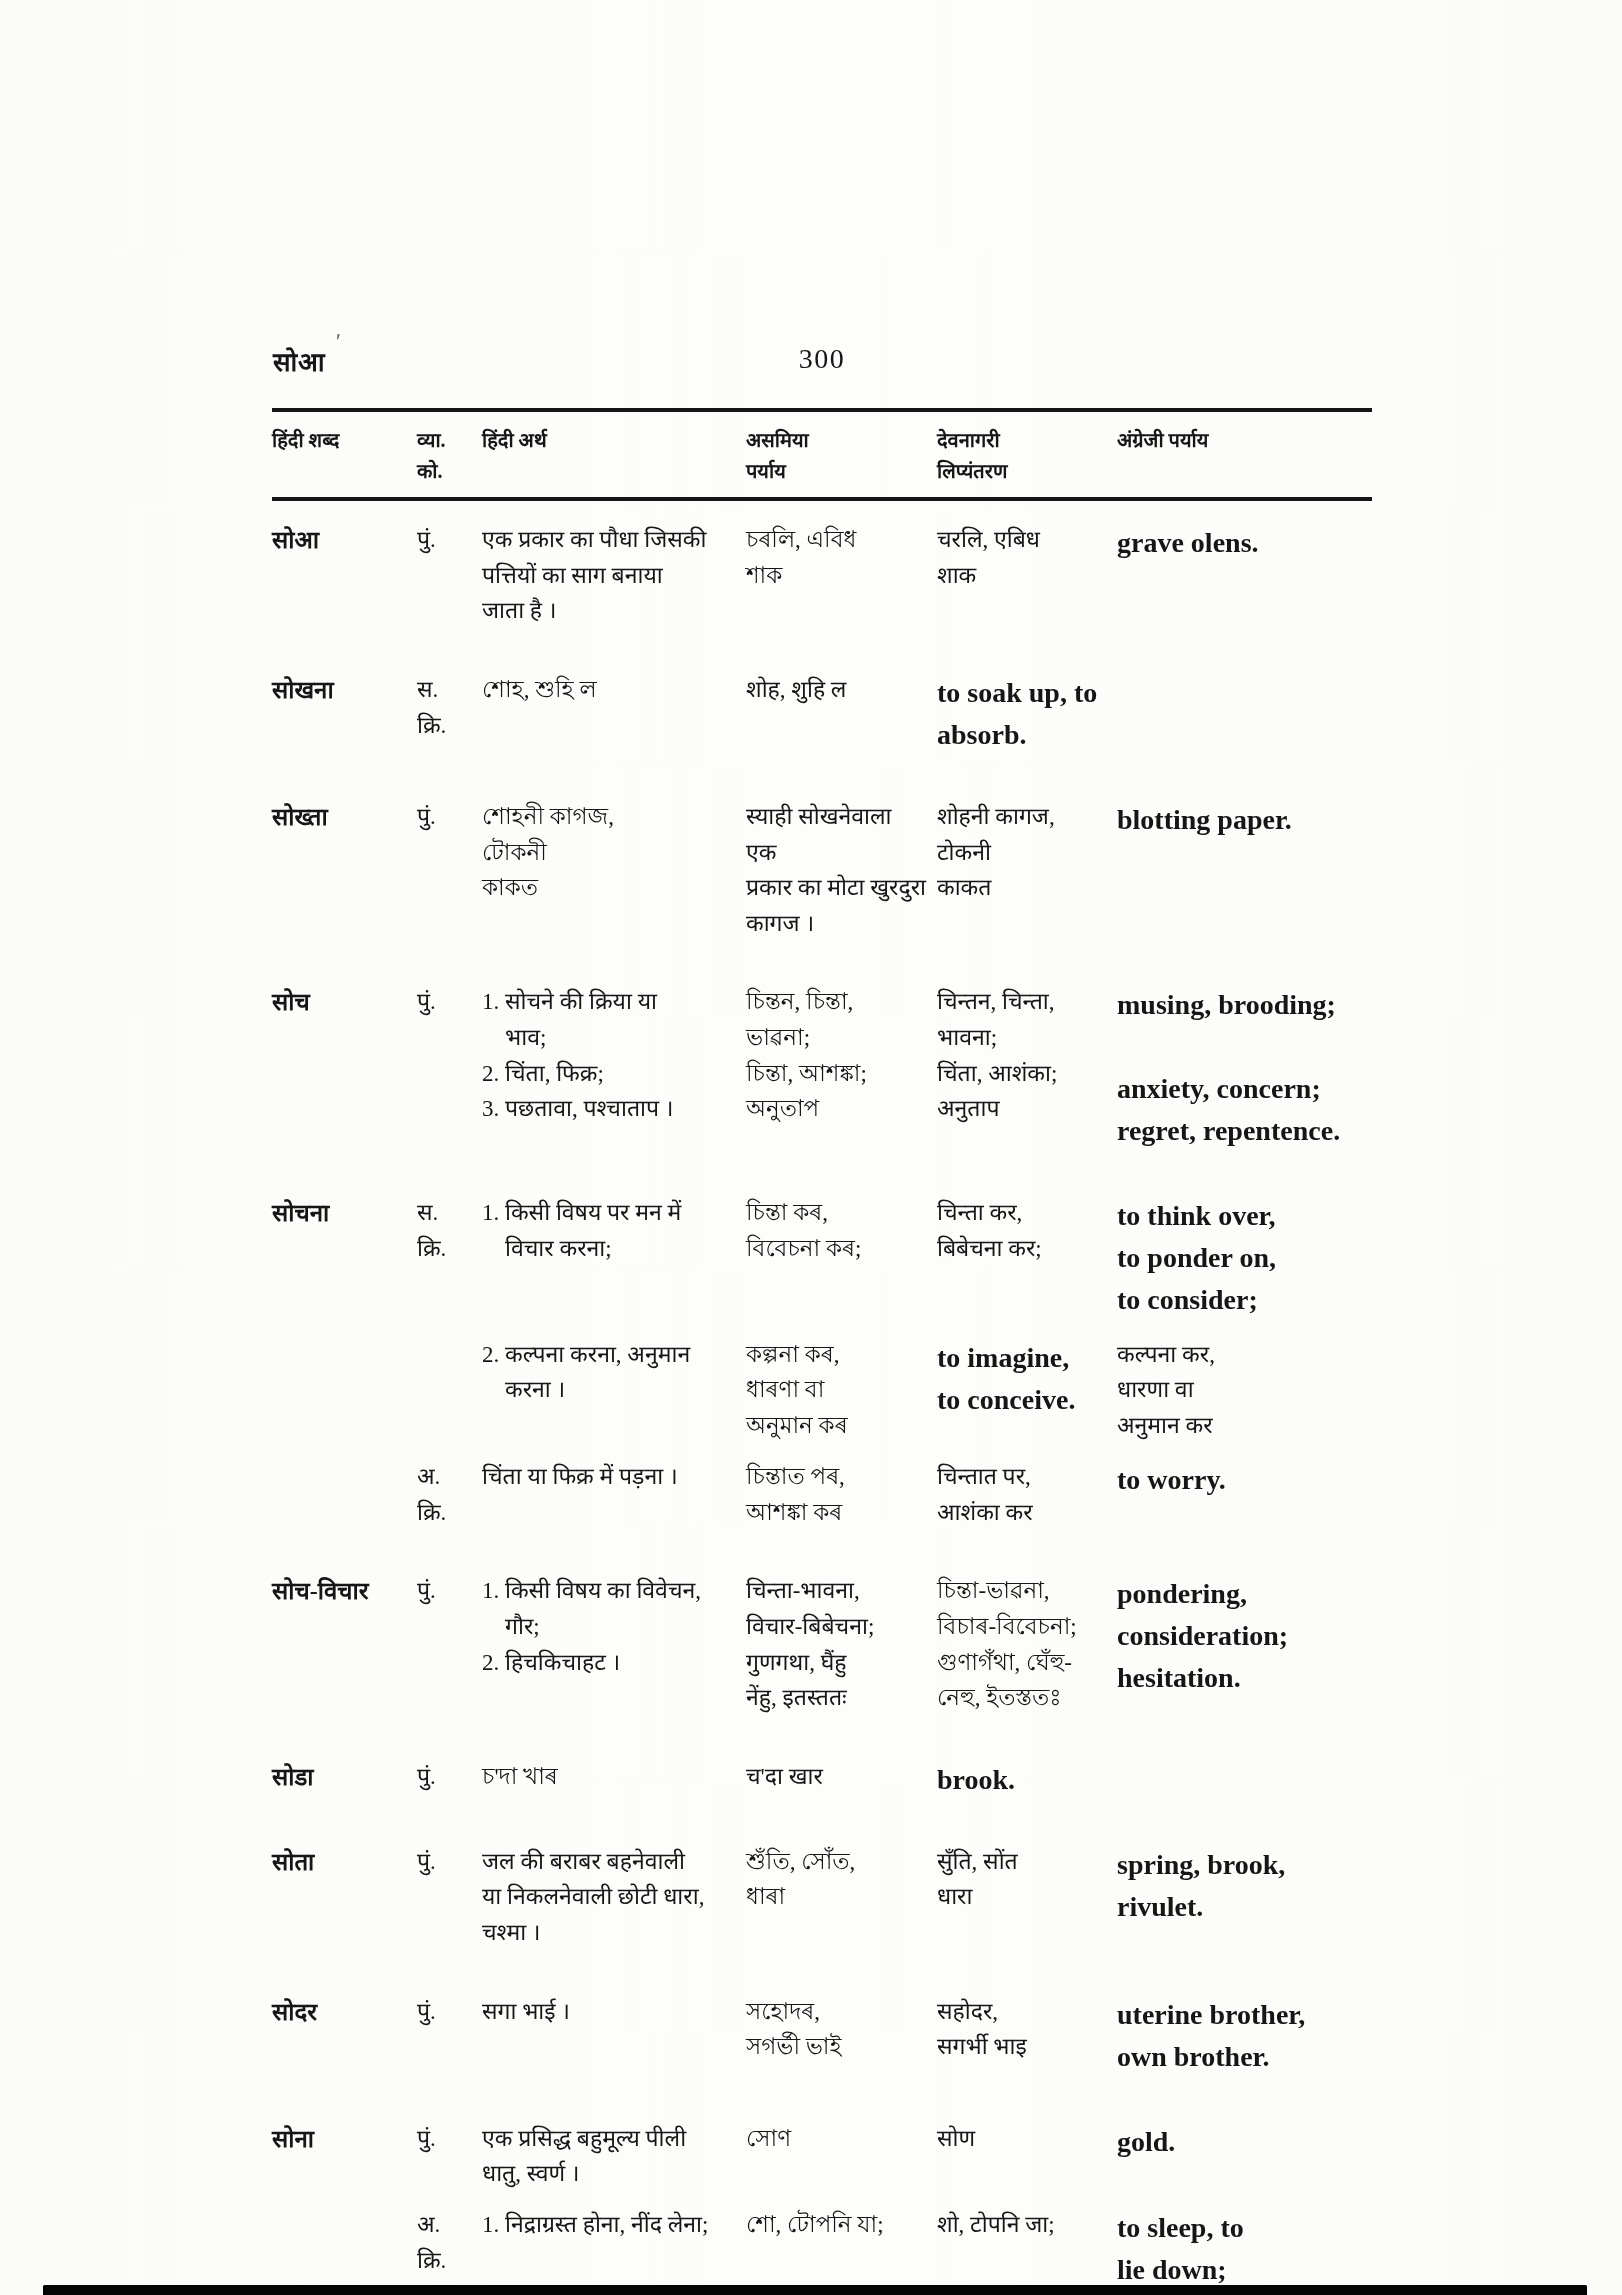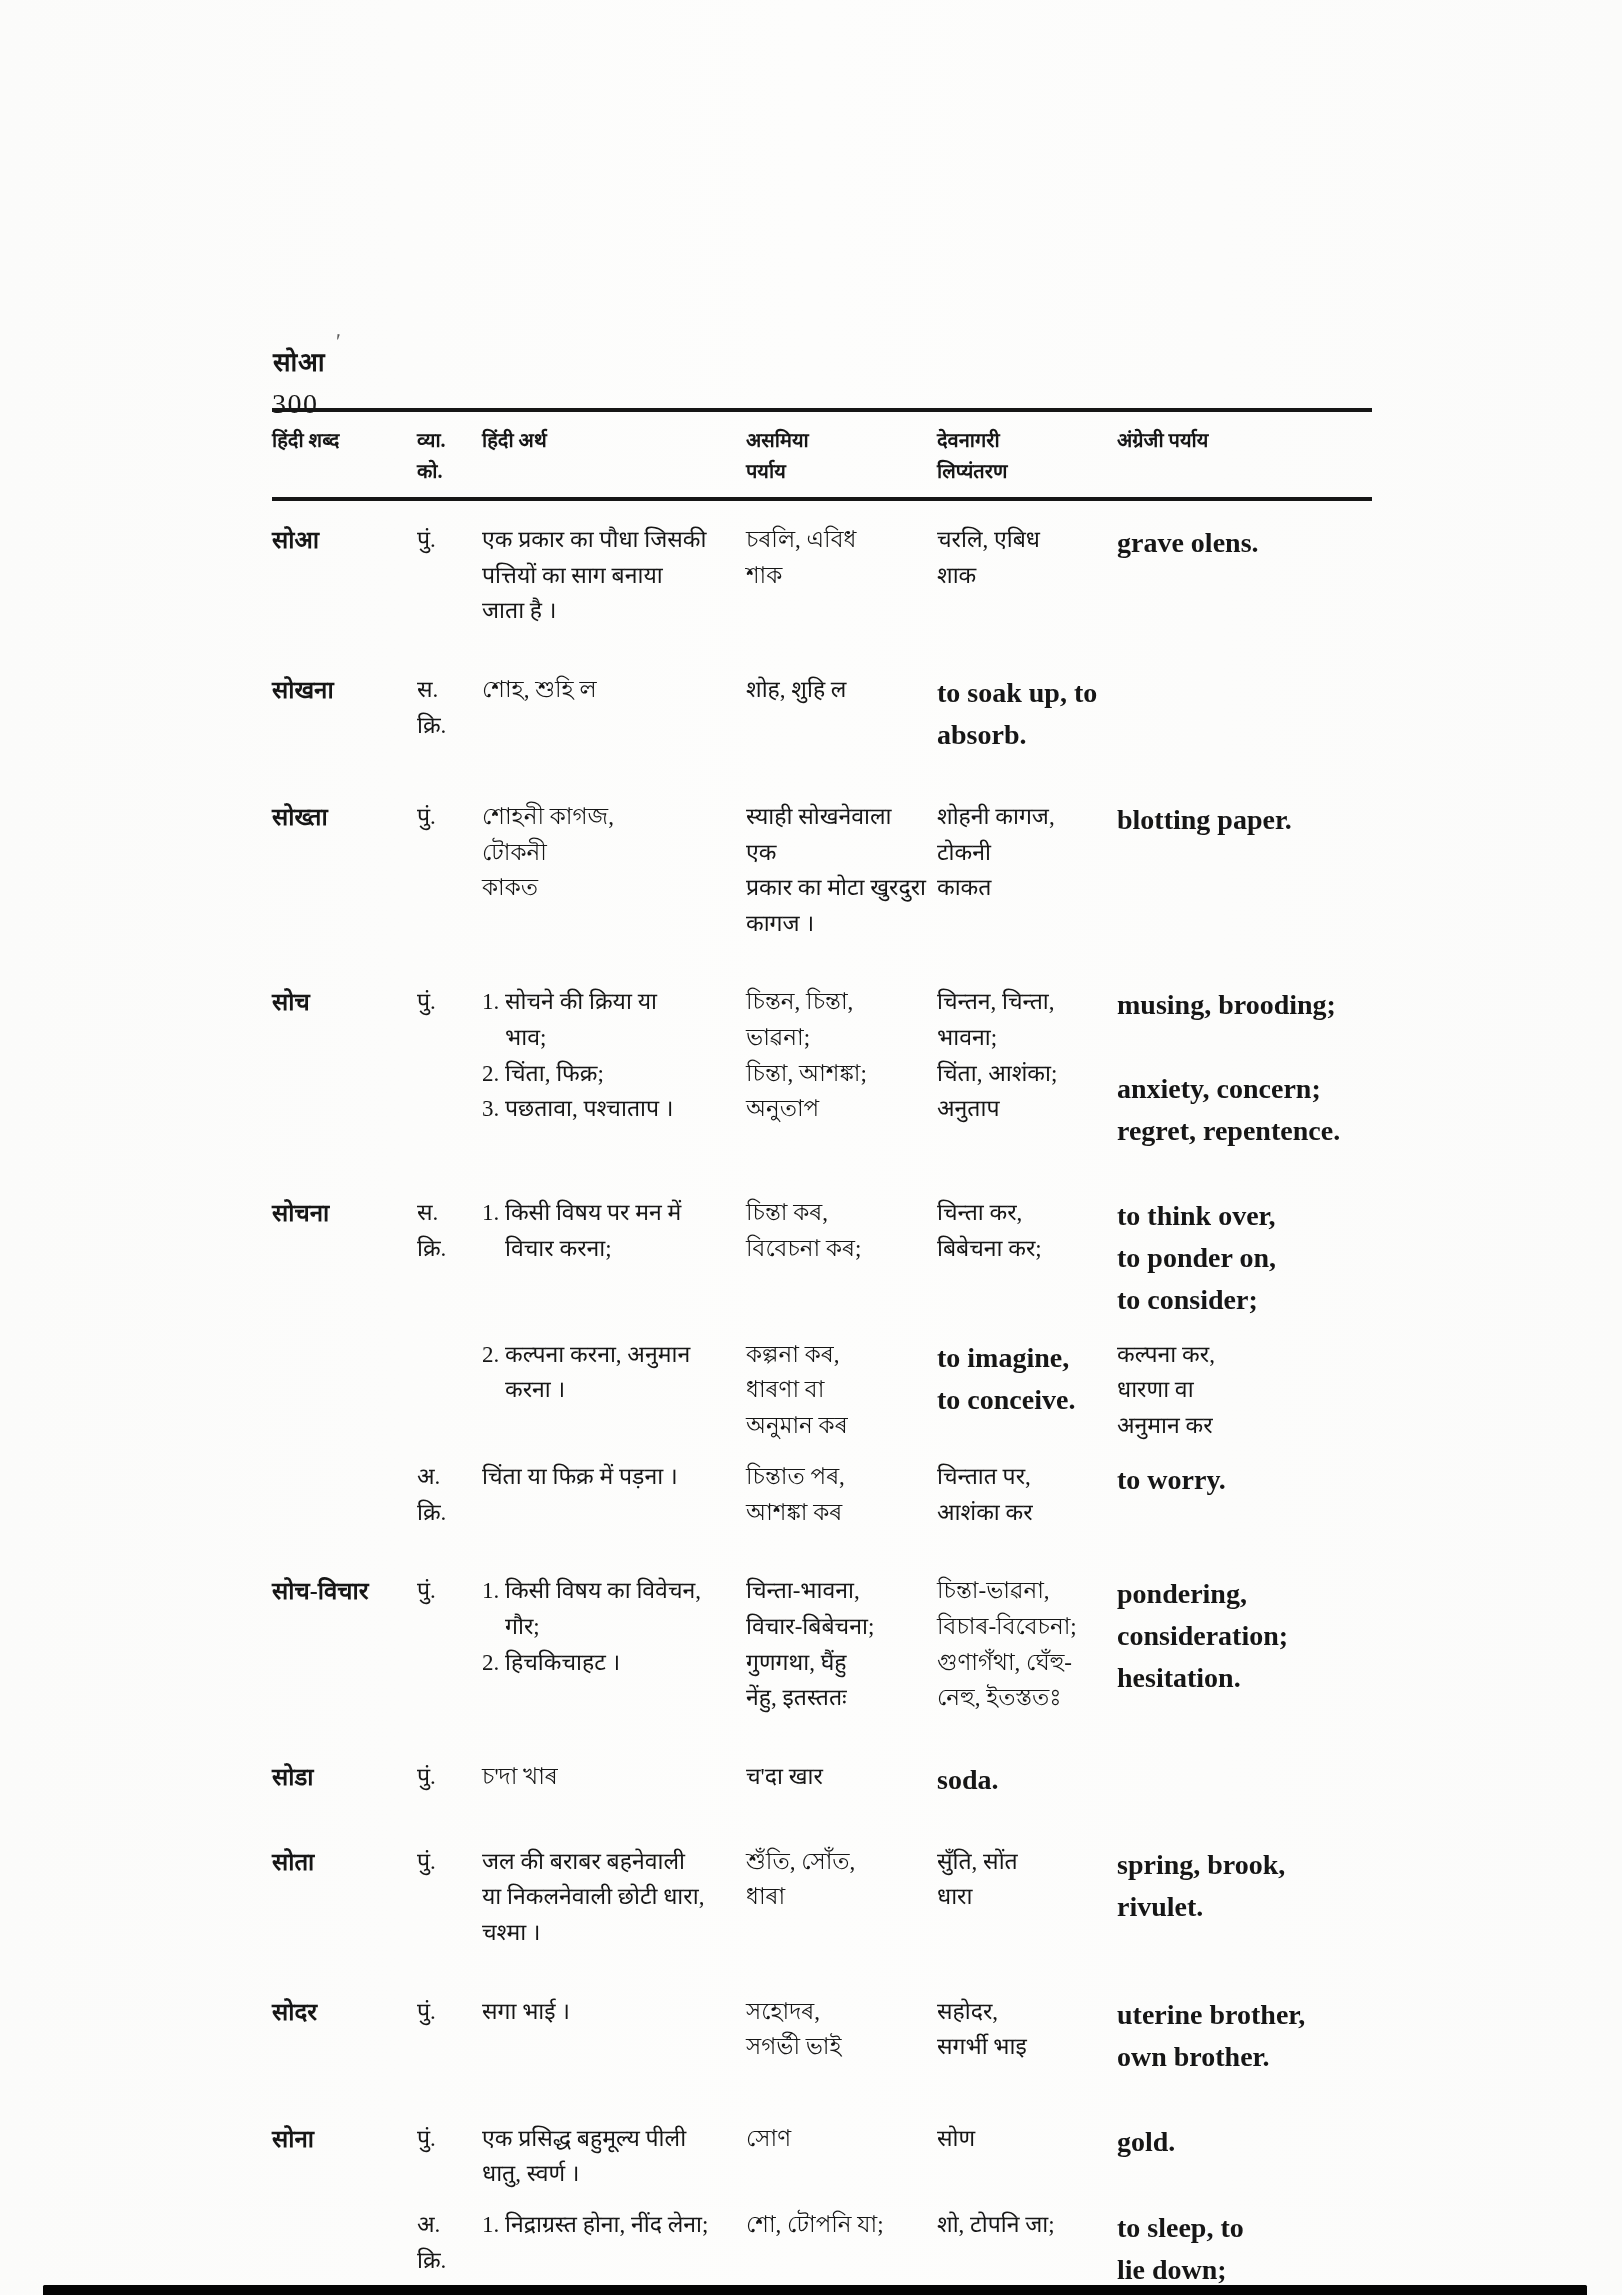--- a/index.html
+++ b/index.html
@@ -17,21 +17,21 @@
     position:absolute;left:273px;top:343px;
     font-size:26px;font-weight:bold;letter-spacing:0.8px;
     font-family:"Liberation Serif",serif;
   }
   .pen-mark{
     position:absolute;left:335px;top:329px;font-size:23px;color:#5a5a5a;
     transform:rotate(12deg);
   }
   .folio{
     position:absolute;left:272px;top:343px;width:1100px;
-    text-align:left;font-size:28px;letter-spacing:1.5px;margin-top:45px;
+    text-align:center;font-size:28px;letter-spacing:1.5px;
   }
   
   .rule{position:absolute;left:272px;width:1100px;height:3.8px;background:#161616;}
   .rule-top{top:408px;}
   .rule-head{top:497px;}
   
   .thead,.trow{
     display:grid;
     grid-template-columns:145px 65px 264px 191px 180px 255px;
     align-items:start;
@@ -207,21 +207,21 @@
       <div class="cell eng">pondering,
 consideration;
 hesitation.</div>
     </div>
 
     <div class="trow">
       <div class="cell hw">सोडा</div>
       <div class="cell">पुं.</div>
       <div class="cell">চ'দা খাৰ</div>
       <div class="cell">च'दा खार</div>
-      <div class="cell eng">soda.</div>
+      <div class="cell eng">brook.</div>
     </div>
 
     <div class="trow">
       <div class="cell hw">सोता</div>
       <div class="cell">पुं.</div>
       <div class="cell">जल की बराबर बहनेवाली
 या निकलनेवाली छोटी धारा,
 चश्मा ।</div>
       <div class="cell">শুঁতি, সোঁত,
 ধাৰা</div>

